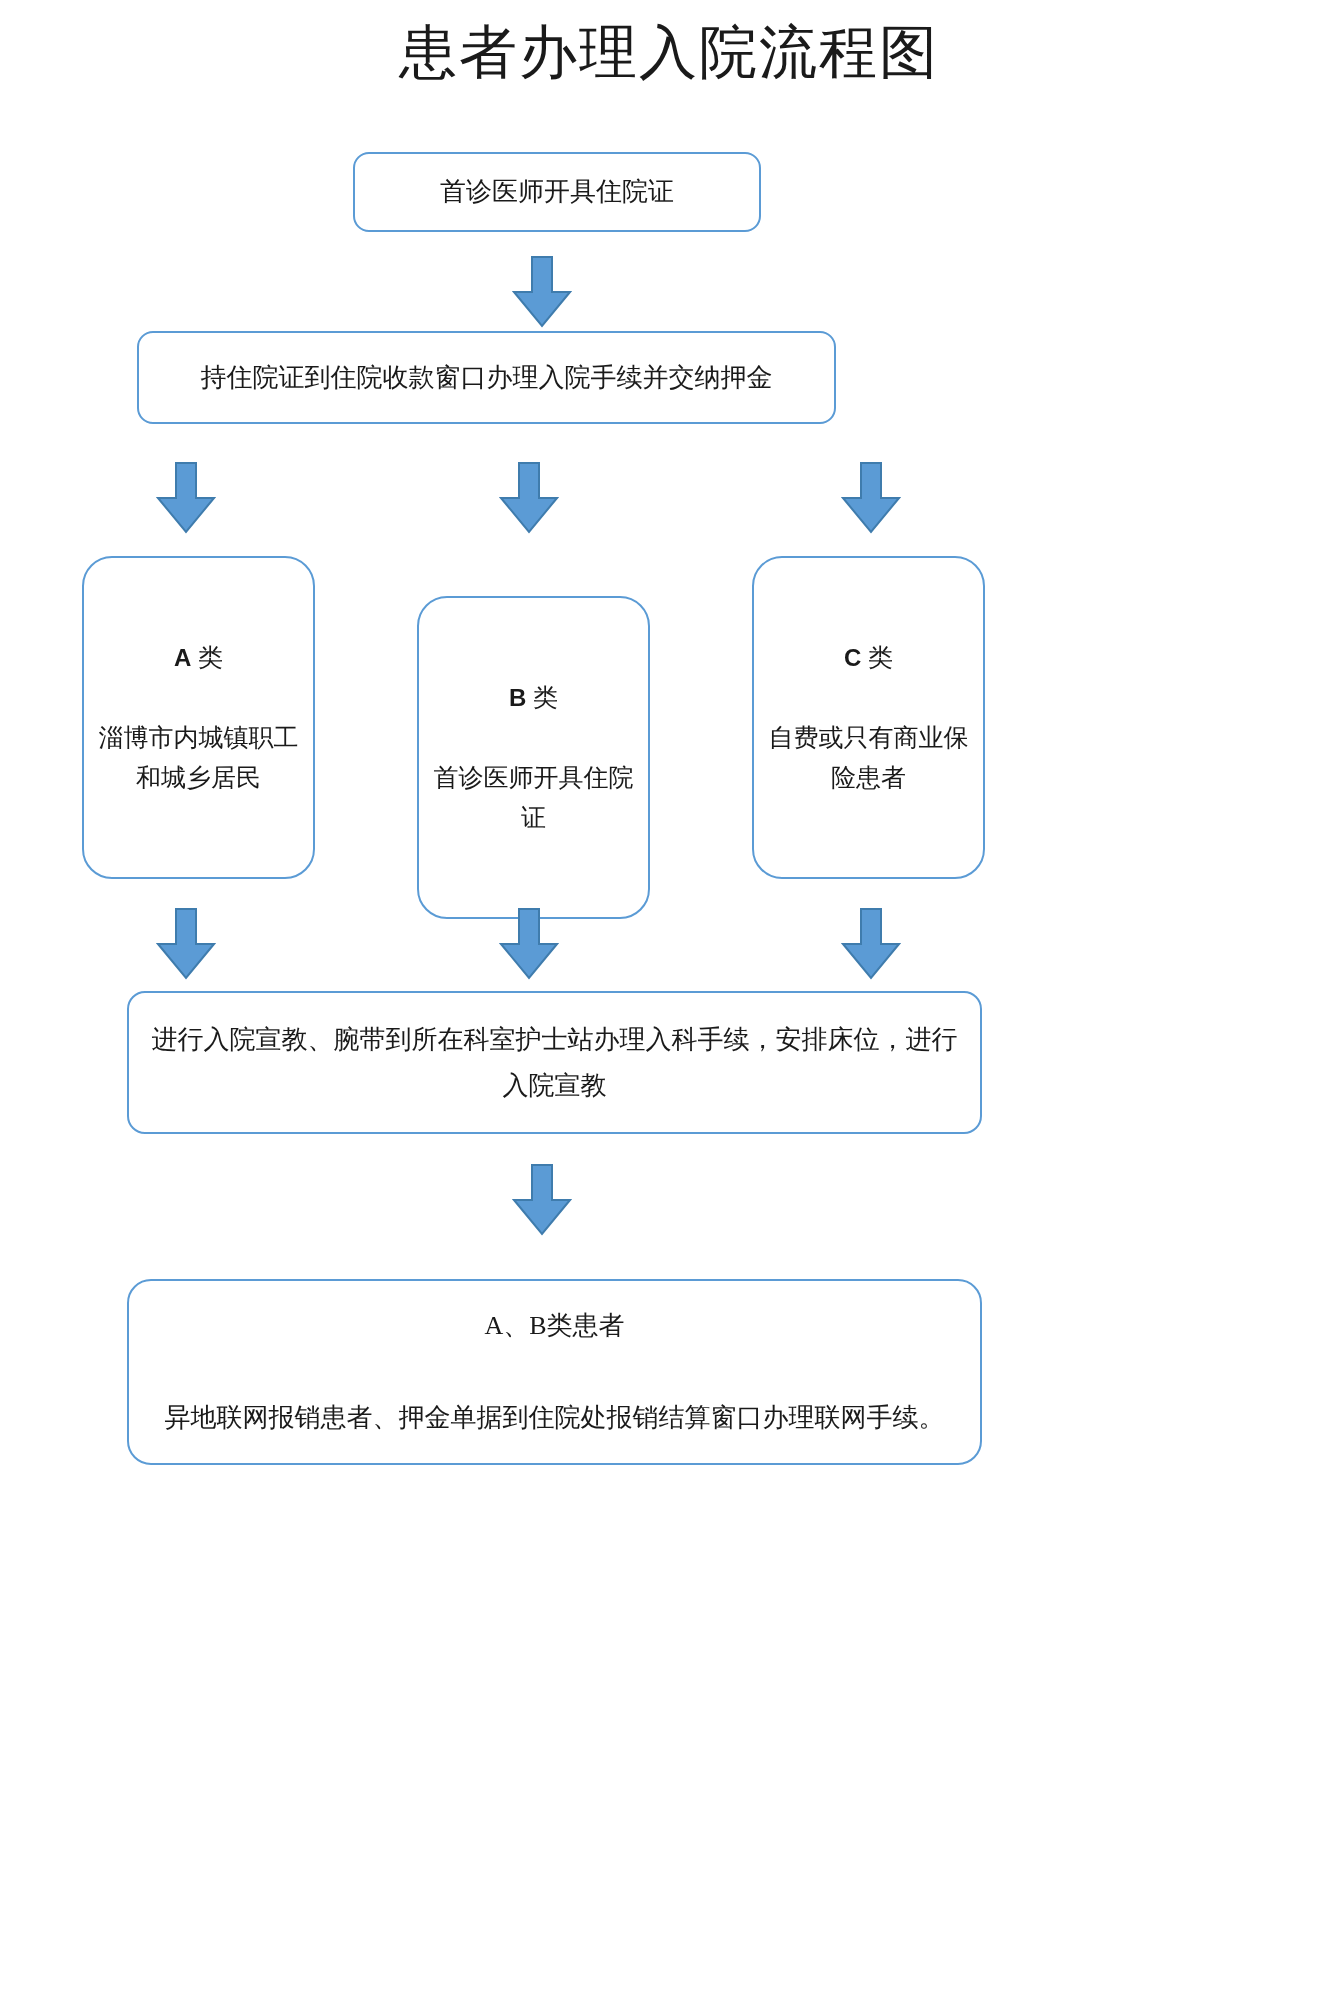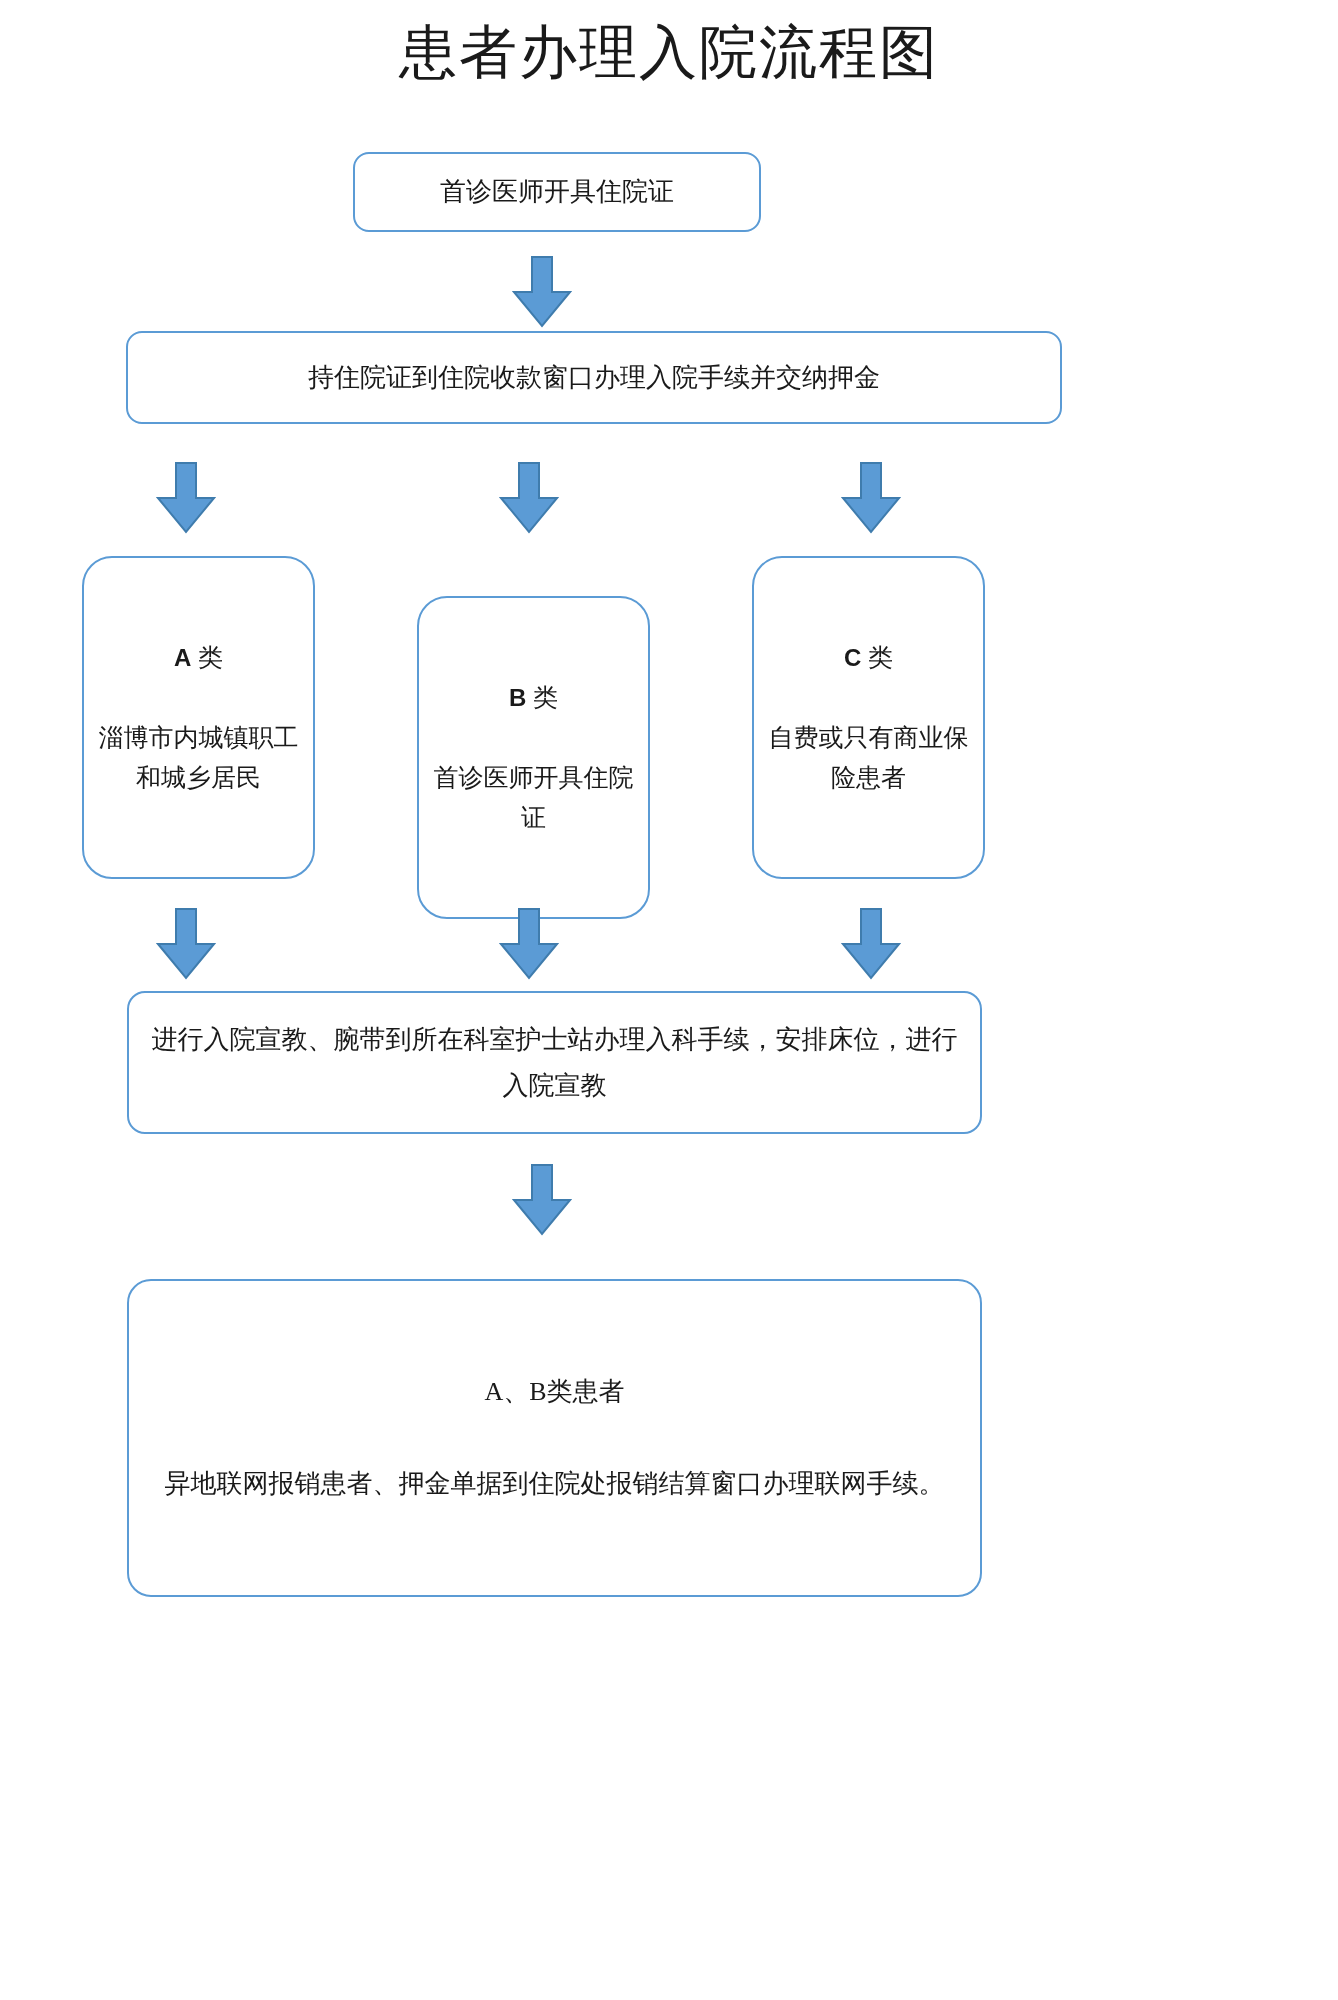--- a/index.html
+++ b/index.html
@@ -57,23 +57,23 @@
     top: 152px;
     width: 408px;
     height: 80px;
     border-radius: 16px;
     font-size: 26px;
     line-height: 38px;
   }
 
   
   #node-step2 {
-    left: 126px;
+    left: 137px;
     top: 331px;
-    width: 936px;
+    width: 699px;
     height: 93px;
     border-radius: 16px;
     font-size: 26px;
     line-height: 38px;
   }
 
   
   .cat {
     top: 556px;
     height: 323px;
@@ -107,21 +107,21 @@
     border-radius: 18px;
     font-size: 26px;
     line-height: 46px;
   }
 
   
   #node-step4 {
     left: 127px;
     top: 1279px;
     width: 855px;
-    height: 318px;
+    height: 186px;
     border-radius: 24px;
     font-size: 26px;
     line-height: 46px;
   }
 
   
   .arrow {
     position: absolute;
   }
   .arrow svg { display: block; }

